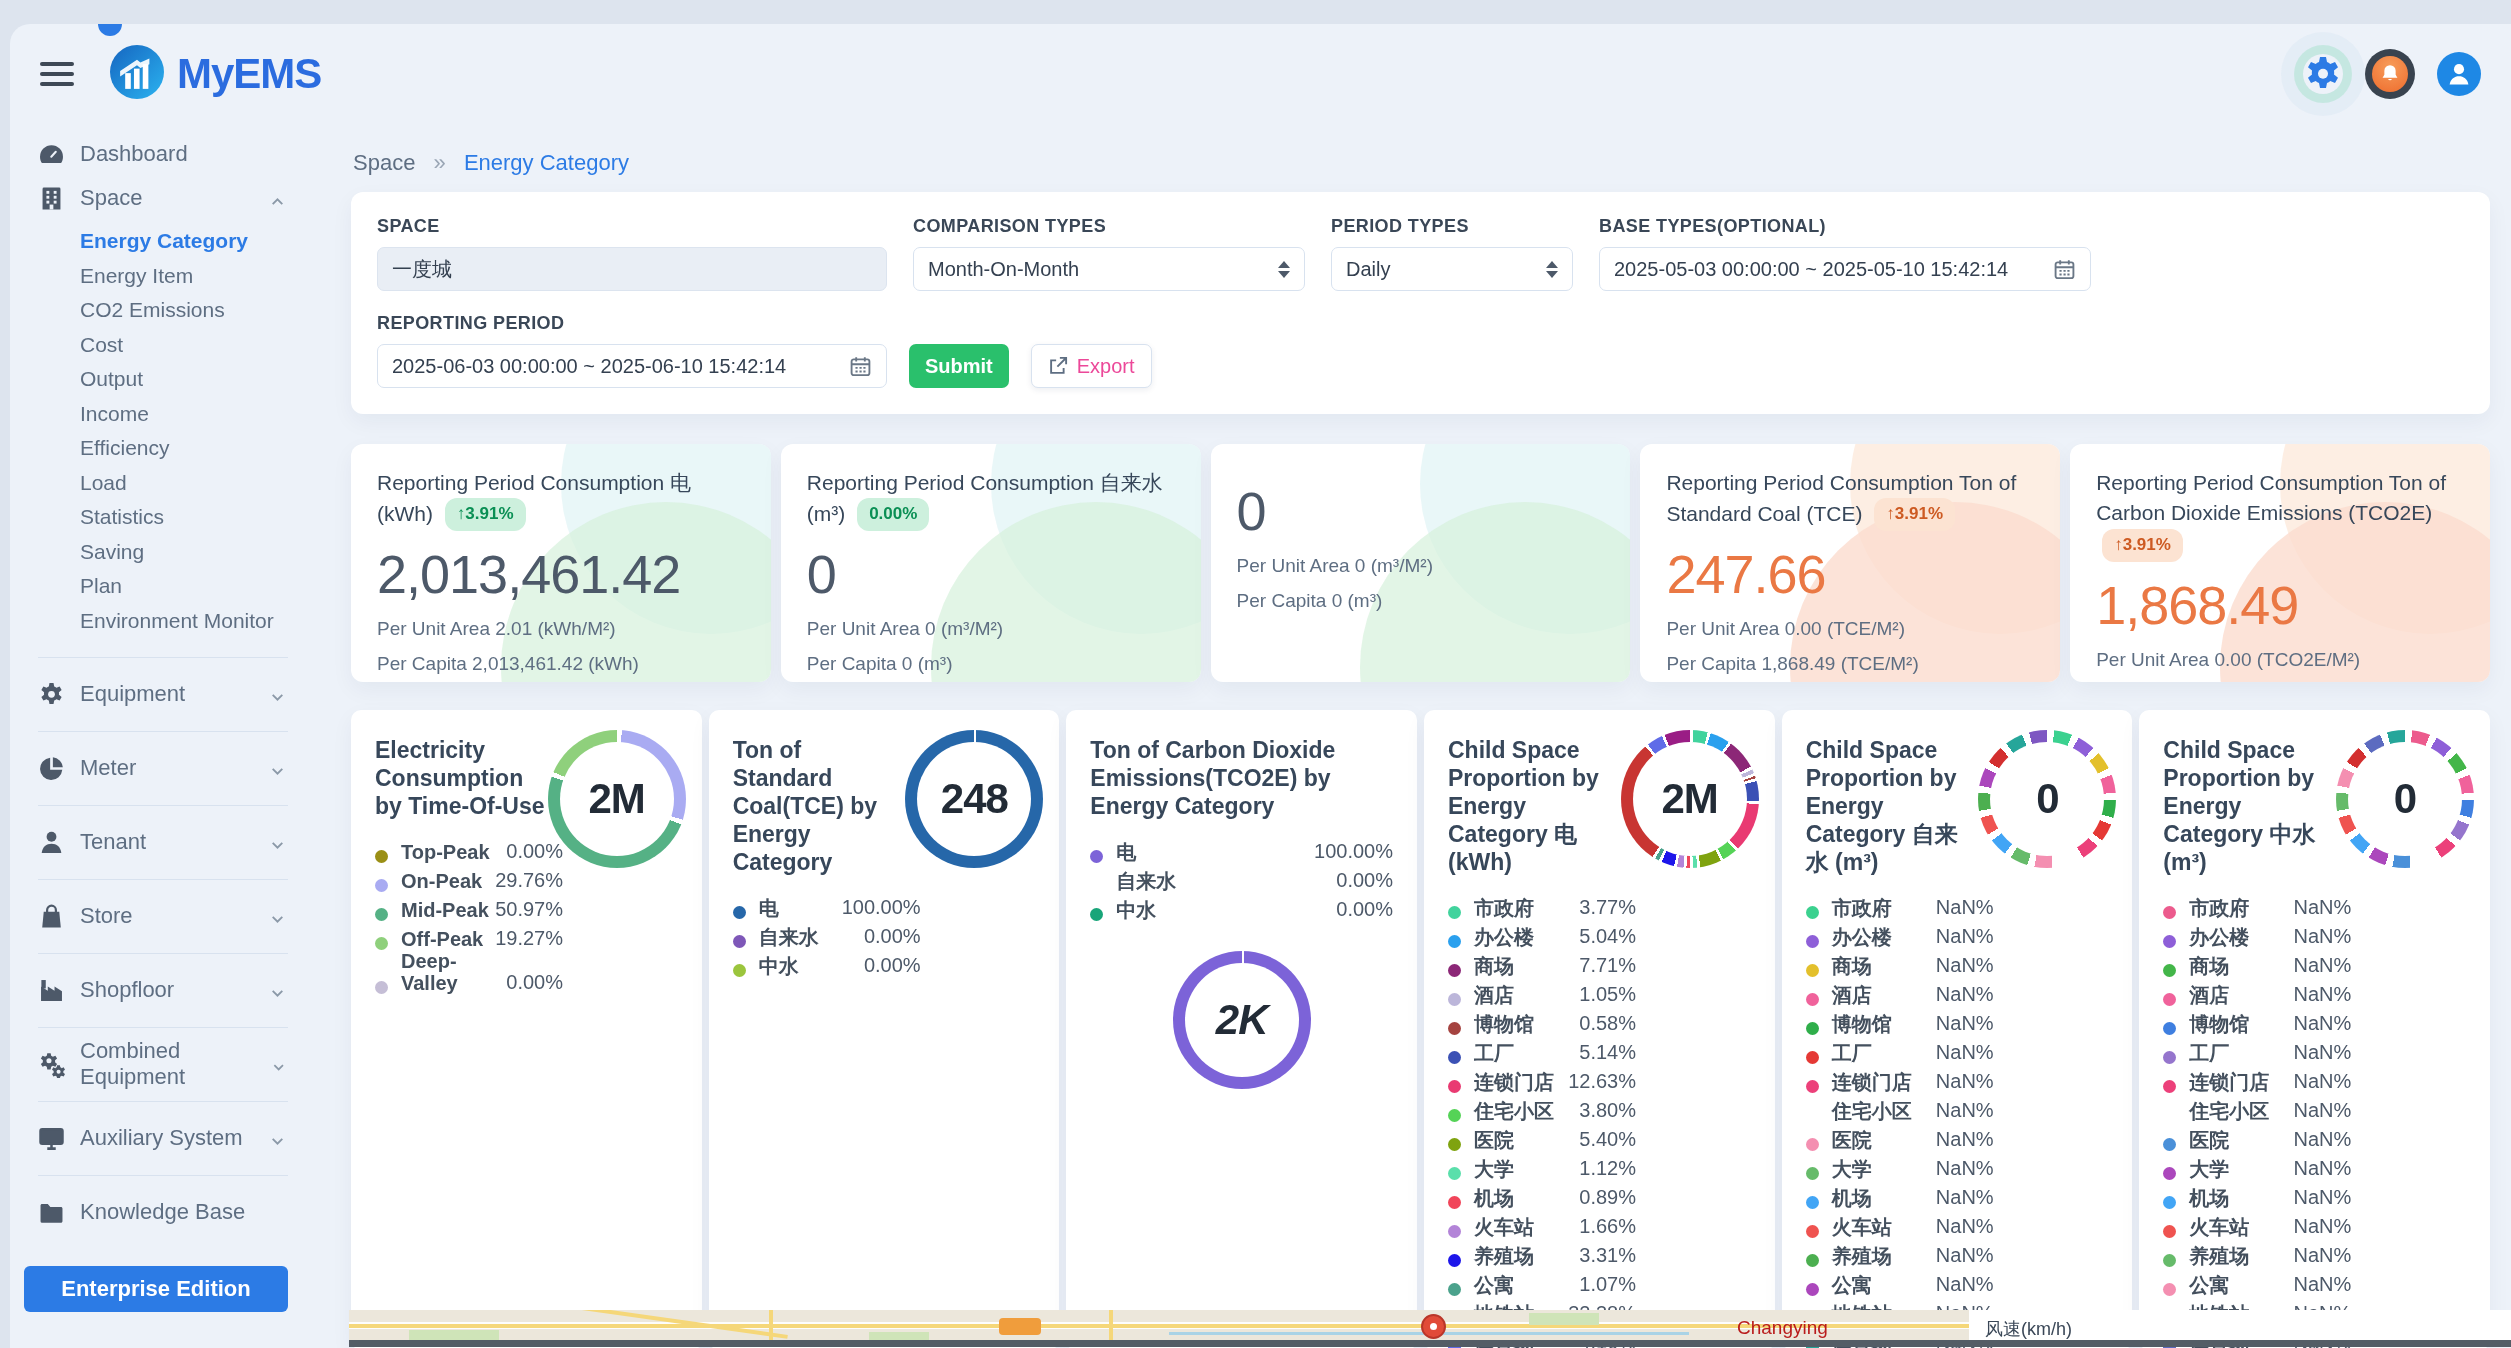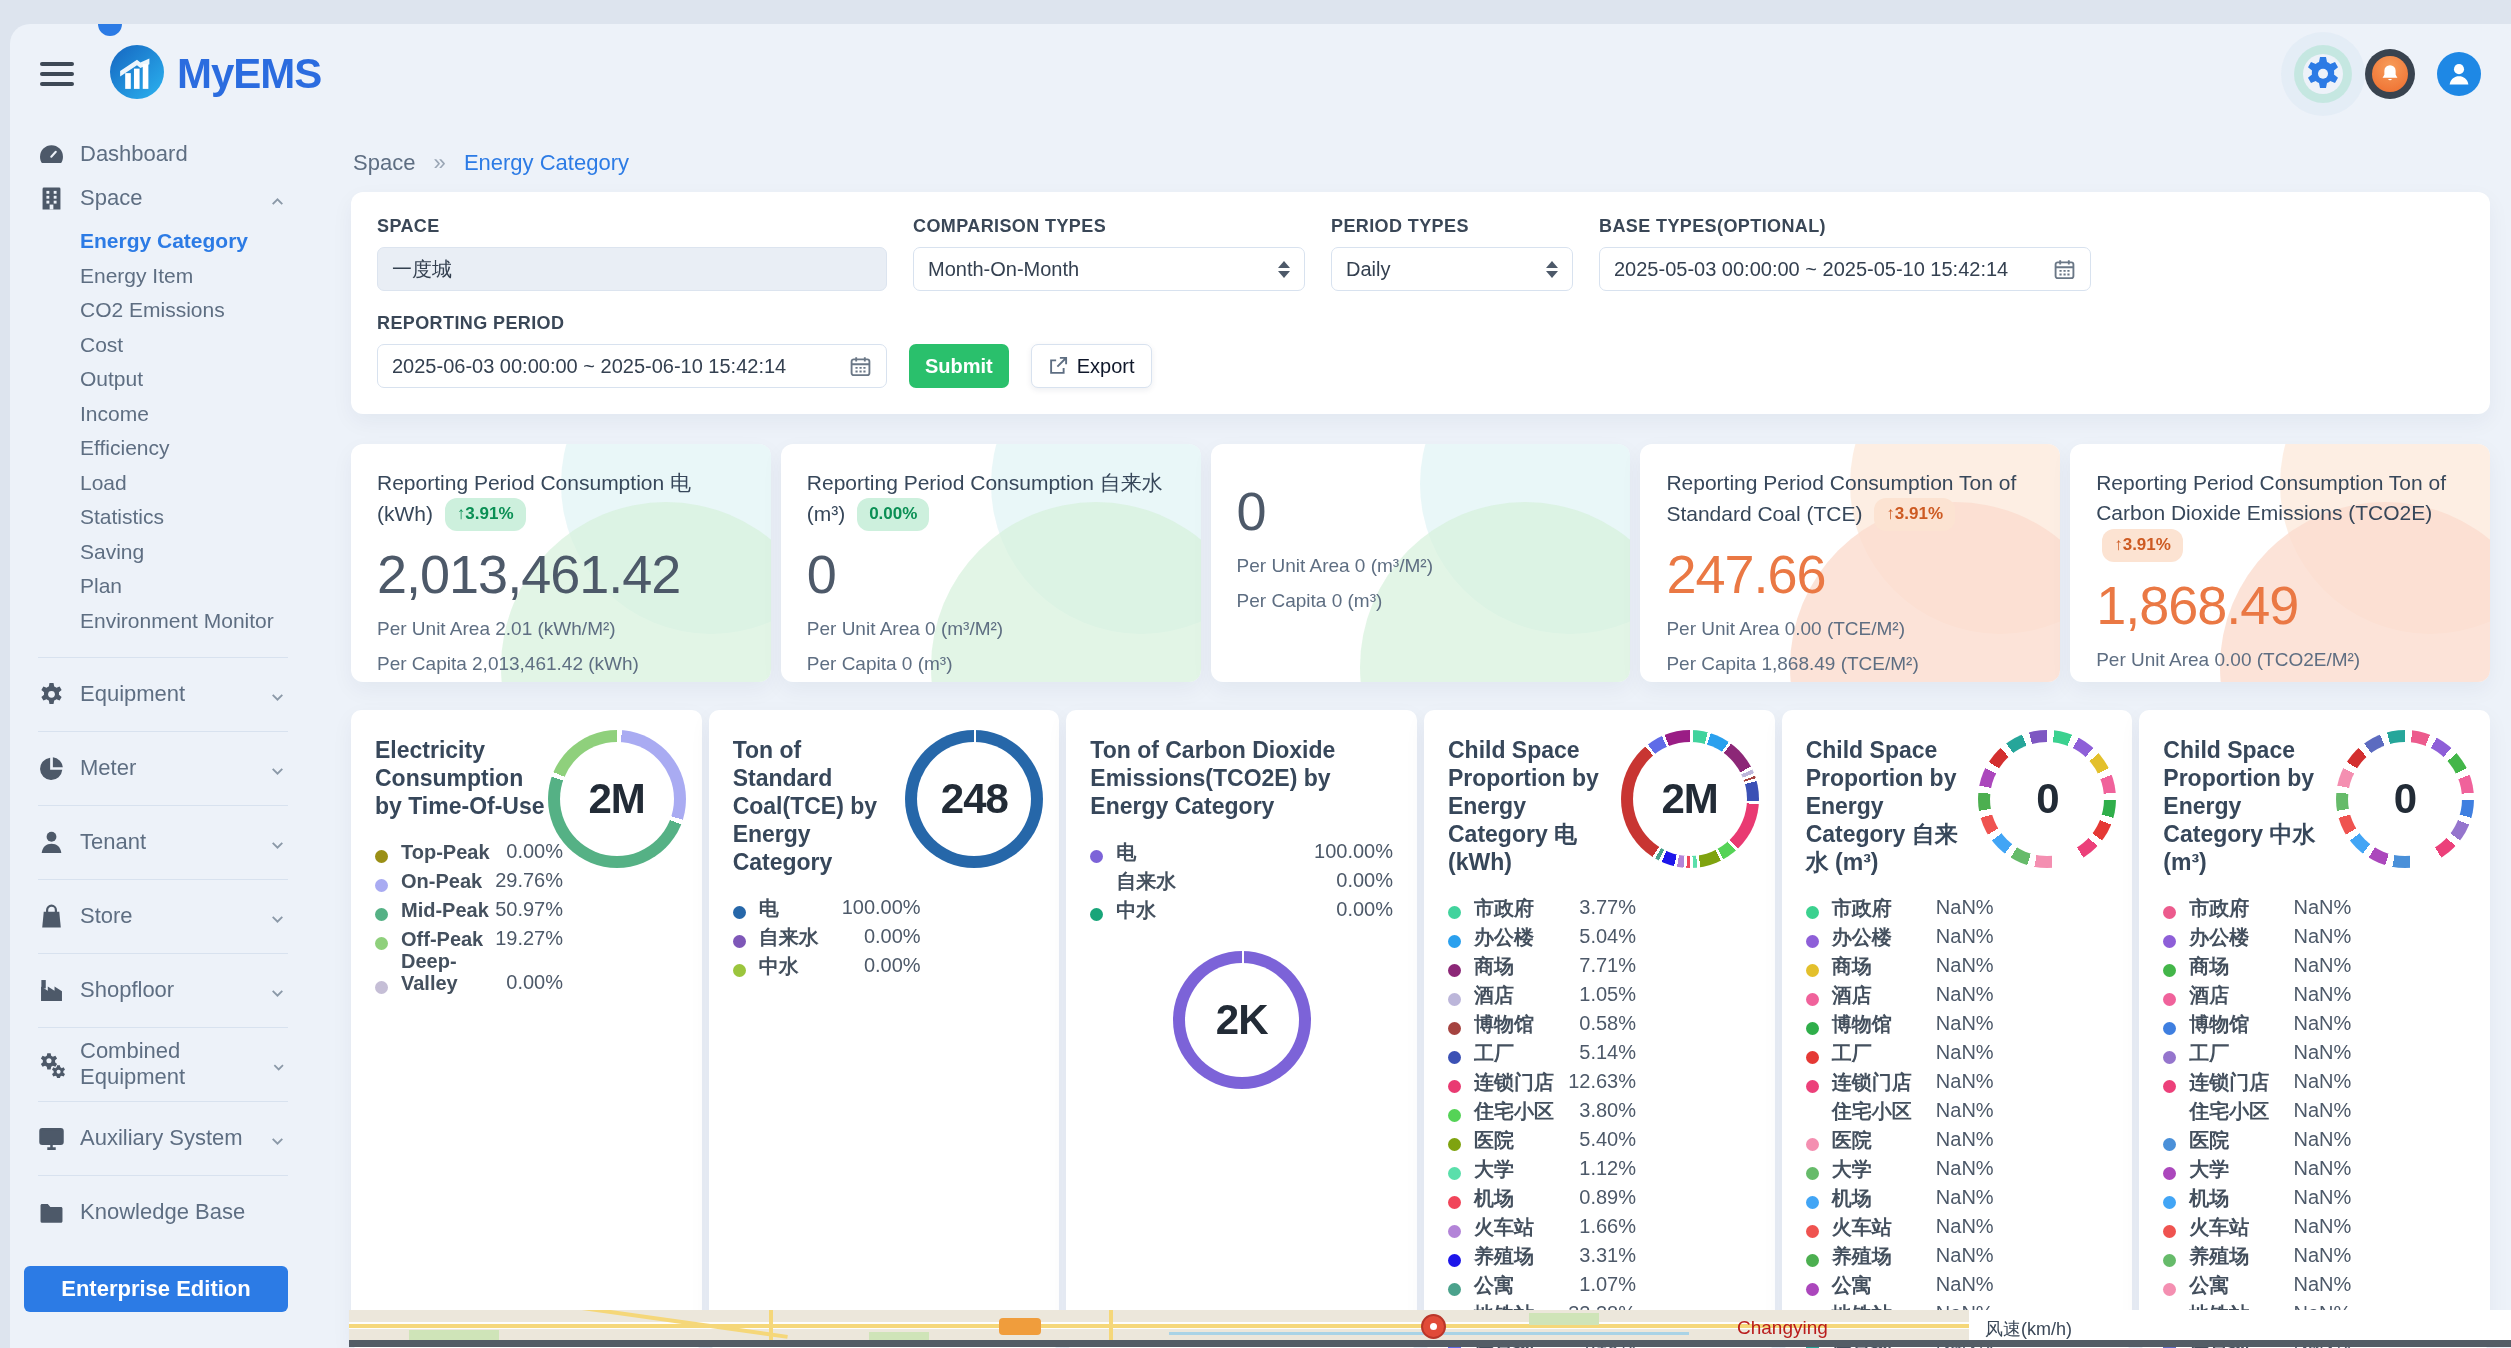--- a/index.html
+++ b/index.html
@@ -73,21 +73,21 @@
   .updown i { display:block; width:0; height:0; border-left:6px solid transparent;
               border-right:6px solid transparent; }
   .updown .up { border-bottom:7px solid #4d5969; }
   .updown .dn { border-top:7px solid #4d5969; }
   .cal-icon { margin-left:auto; width:23px; height:23px; color:#6a7786; }
   .cal-icon svg { width:100%; height:100%; }
   .btn-submit { height:44px; padding:0 16px; border:none; border-radius:7px;
                 background:#2ac06c; color:#fff; font-family:inherit; font-size:20px;
                 font-weight:700; cursor:pointer; }
   .btn-export { height:44px; padding:0 16px; border:1px solid #d8e2ef; border-radius:7px;
-                background:#fff; color:#0f172a; font-family:inherit; font-size:20px;
+                background:#fff; color:#ec4899; font-family:inherit; font-size:20px;
                 display:flex; align-items:center; gap:9px; cursor:pointer;
                 box-shadow:0 2px 6px rgba(24,42,77,.08); }
   .btn-export svg { width:20px; height:20px; color:#5e6e82; }
 
   
   .cards { display:grid; grid-template-columns:repeat(5,1fr); gap:10px; margin-top:30px; }
   .scard { position:relative; overflow:hidden; background:#fff; border-radius:12px;
            padding:24px 26px; height:238px; box-shadow:0 8px 22px rgba(24,42,77,.05); }
   .blob { position:absolute; border-radius:50%; }
   .scard.green .b1 { right:-90px; top:-110px; width:300px; height:300px; background:#d7f0f2; opacity:.55; }
@@ -521,21 +521,21 @@
                 <span class="ldot" style="background: rgb(255, 255, 255);"></span>
                 <span class="llabel">自来水</span>
                 <span class="lval">0.00%</span>
               </div>
               <div class="lrow">
                 <span class="ldot" style="background: rgb(24, 165, 121);"></span>
                 <span class="llabel">中水</span>
                 <span class="lval">0.00%</span>
               </div>
             </div>
-            <div class="donut pos-below" style="background: conic-gradient(rgb(255, 255, 255) 0deg, rgb(255, 255, 255) 2deg, rgb(124, 99, 216) 2deg, rgb(124, 99, 216) 360deg, rgb(255, 255, 255) 360deg, rgb(255, 255, 255) 360deg);">
+            <div class="donut pos-below" style="background: conic-gradient(rgb(255, 255, 255) 0deg, rgb(255, 255, 255) 2deg, rgb(124, 99, 216) 2deg, rgb(124, 99, 216) 360deg, rgb(255, 255, 255) 360deg, rgb(255, 255, 255) 360deg); font-style: italic;">
               <span class="donut-center">2K</span>
             </div>
           </section>
           <section class="panel">
             <div class="panel-title">Child Space Proportion by Energy Category 电 (kWh)</div>
             <div class="legend">
               <div class="lrow">
                 <span class="ldot" style="background: rgb(65, 211, 157);"></span>
                 <span class="llabel">市政府</span>
                 <span class="lval">3.77%</span>

